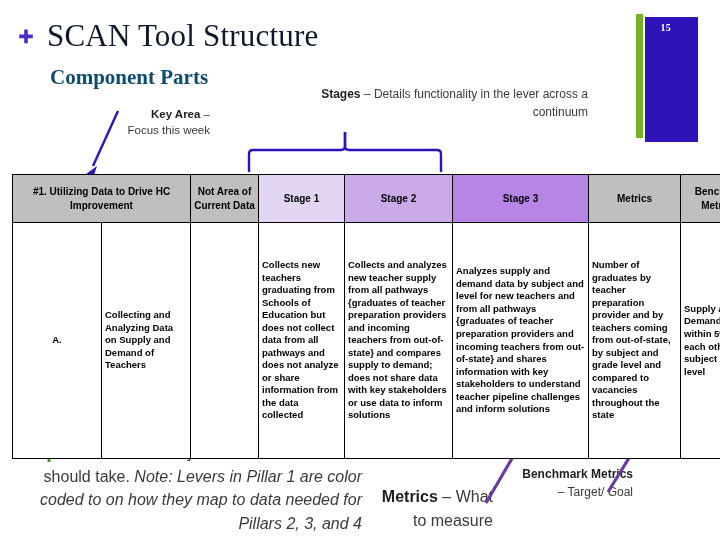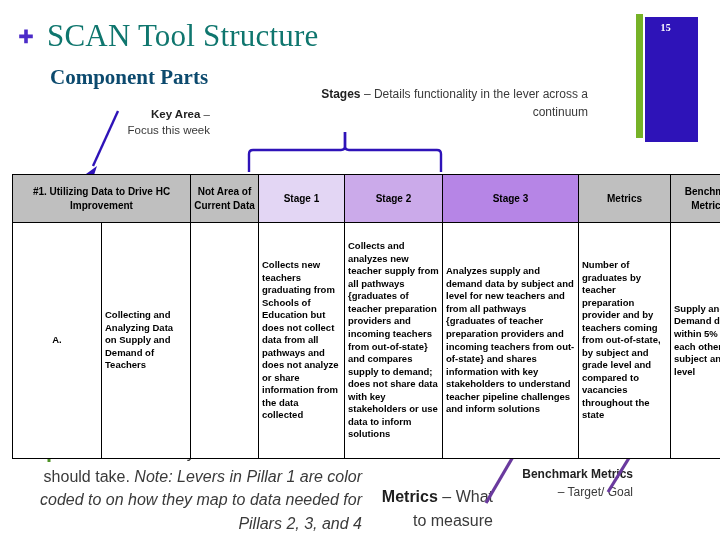--- a/index.html
+++ b/index.html
@@ -55,21 +55,21 @@
     top: 28px;
     width: 18px;
     height: 18px;
   }
   #title {
     position: absolute;
     left: 47px;
     top: 18px;
     font-family: "Liberation Serif", serif;
     font-size: 31px;
-    color: #0f766e;
+    color: #0f172a;
     white-space: nowrap;
     letter-spacing: 0.2px;
   }
   #subtitle {
     position: absolute;
     left: 50px;
     top: 65px;
     font-family: "Liberation Serif", serif;
     font-size: 21px;
     font-weight: bold;
@@ -244,21 +244,21 @@
     <path d="M656 416 L654 431 L644 422 Z" fill="#6A3A9E"></path>
   </g>
 </svg>
 
 <table id="scan-table">
   <thead>
     <tr>
       <th class="h-grey" colspan="2" style="width:178px">#1. Utilizing Data to Drive HC Improvement</th>
       <th class="h-grey" style="width:68px">Not Area of Current Data</th>
       <th class="h-stage1" style="width:86px">Stage 1</th>
-      <th class="h-stage2" style="width:98px">Stage 2</th>
+      <th class="h-stage2" style="width:108px">Stage 2</th>
       <th class="h-stage3" style="width:136px">Stage 3</th>
       <th class="h-grey" style="width:92px">Metrics</th>
       <th class="h-grey" style="width:83px">Benchmark Metric(s)</th>
     </tr>
   </thead>
   <tbody>
     <tr>
       <td class="cell-letter">A.</td>
       <td class="cell-lever">Collecting and Analyzing Data on Supply and Demand of Teachers</td>
       <td class="cell-empty"></td>

